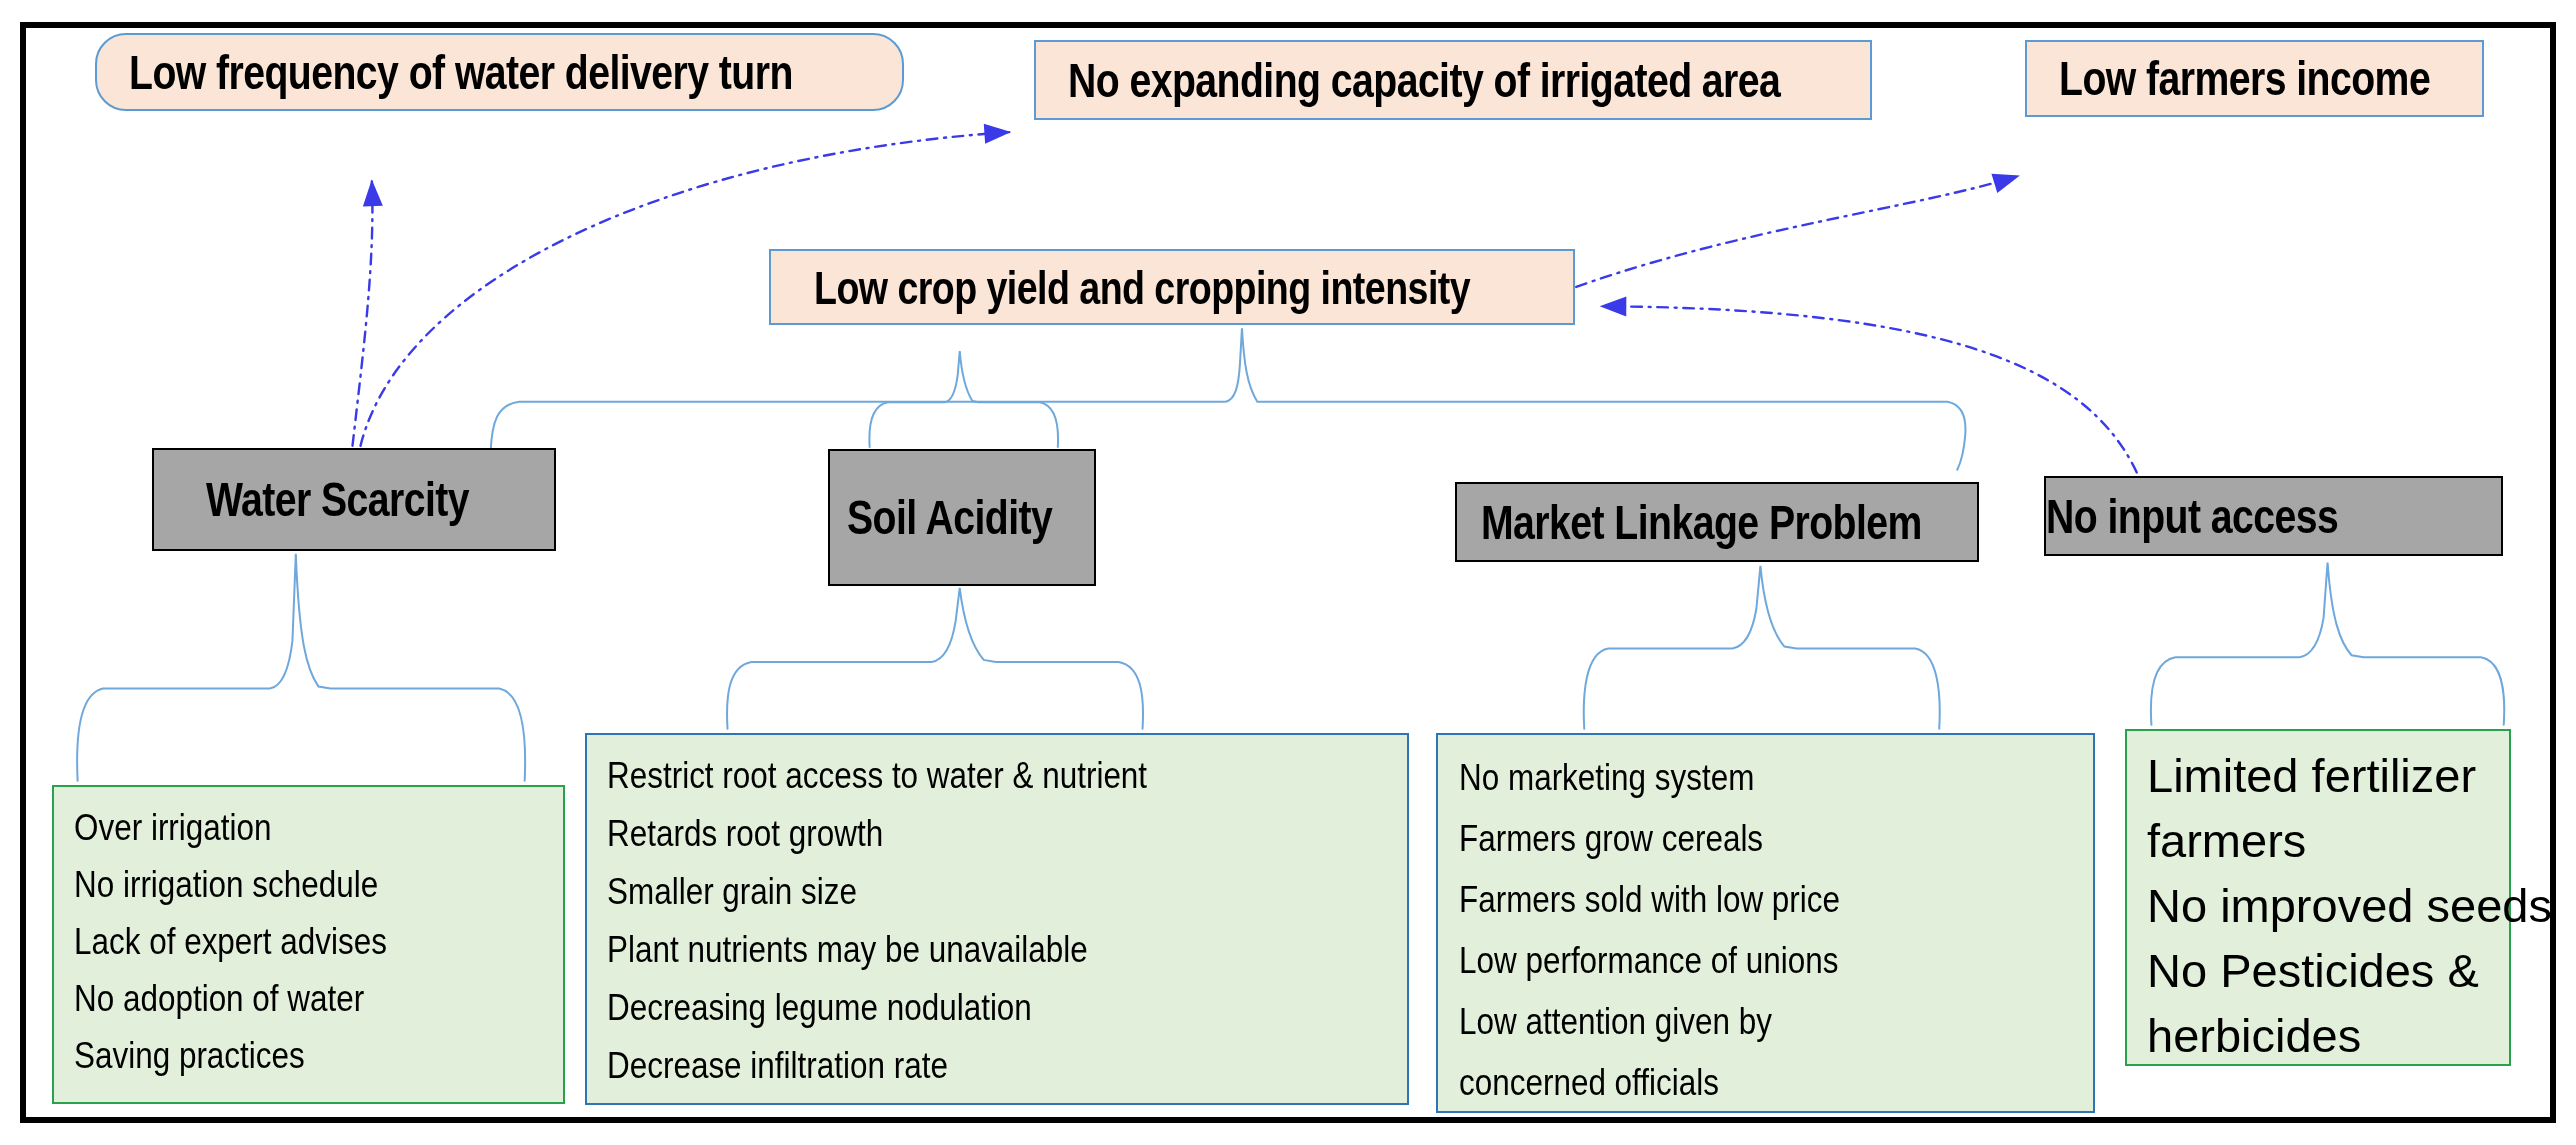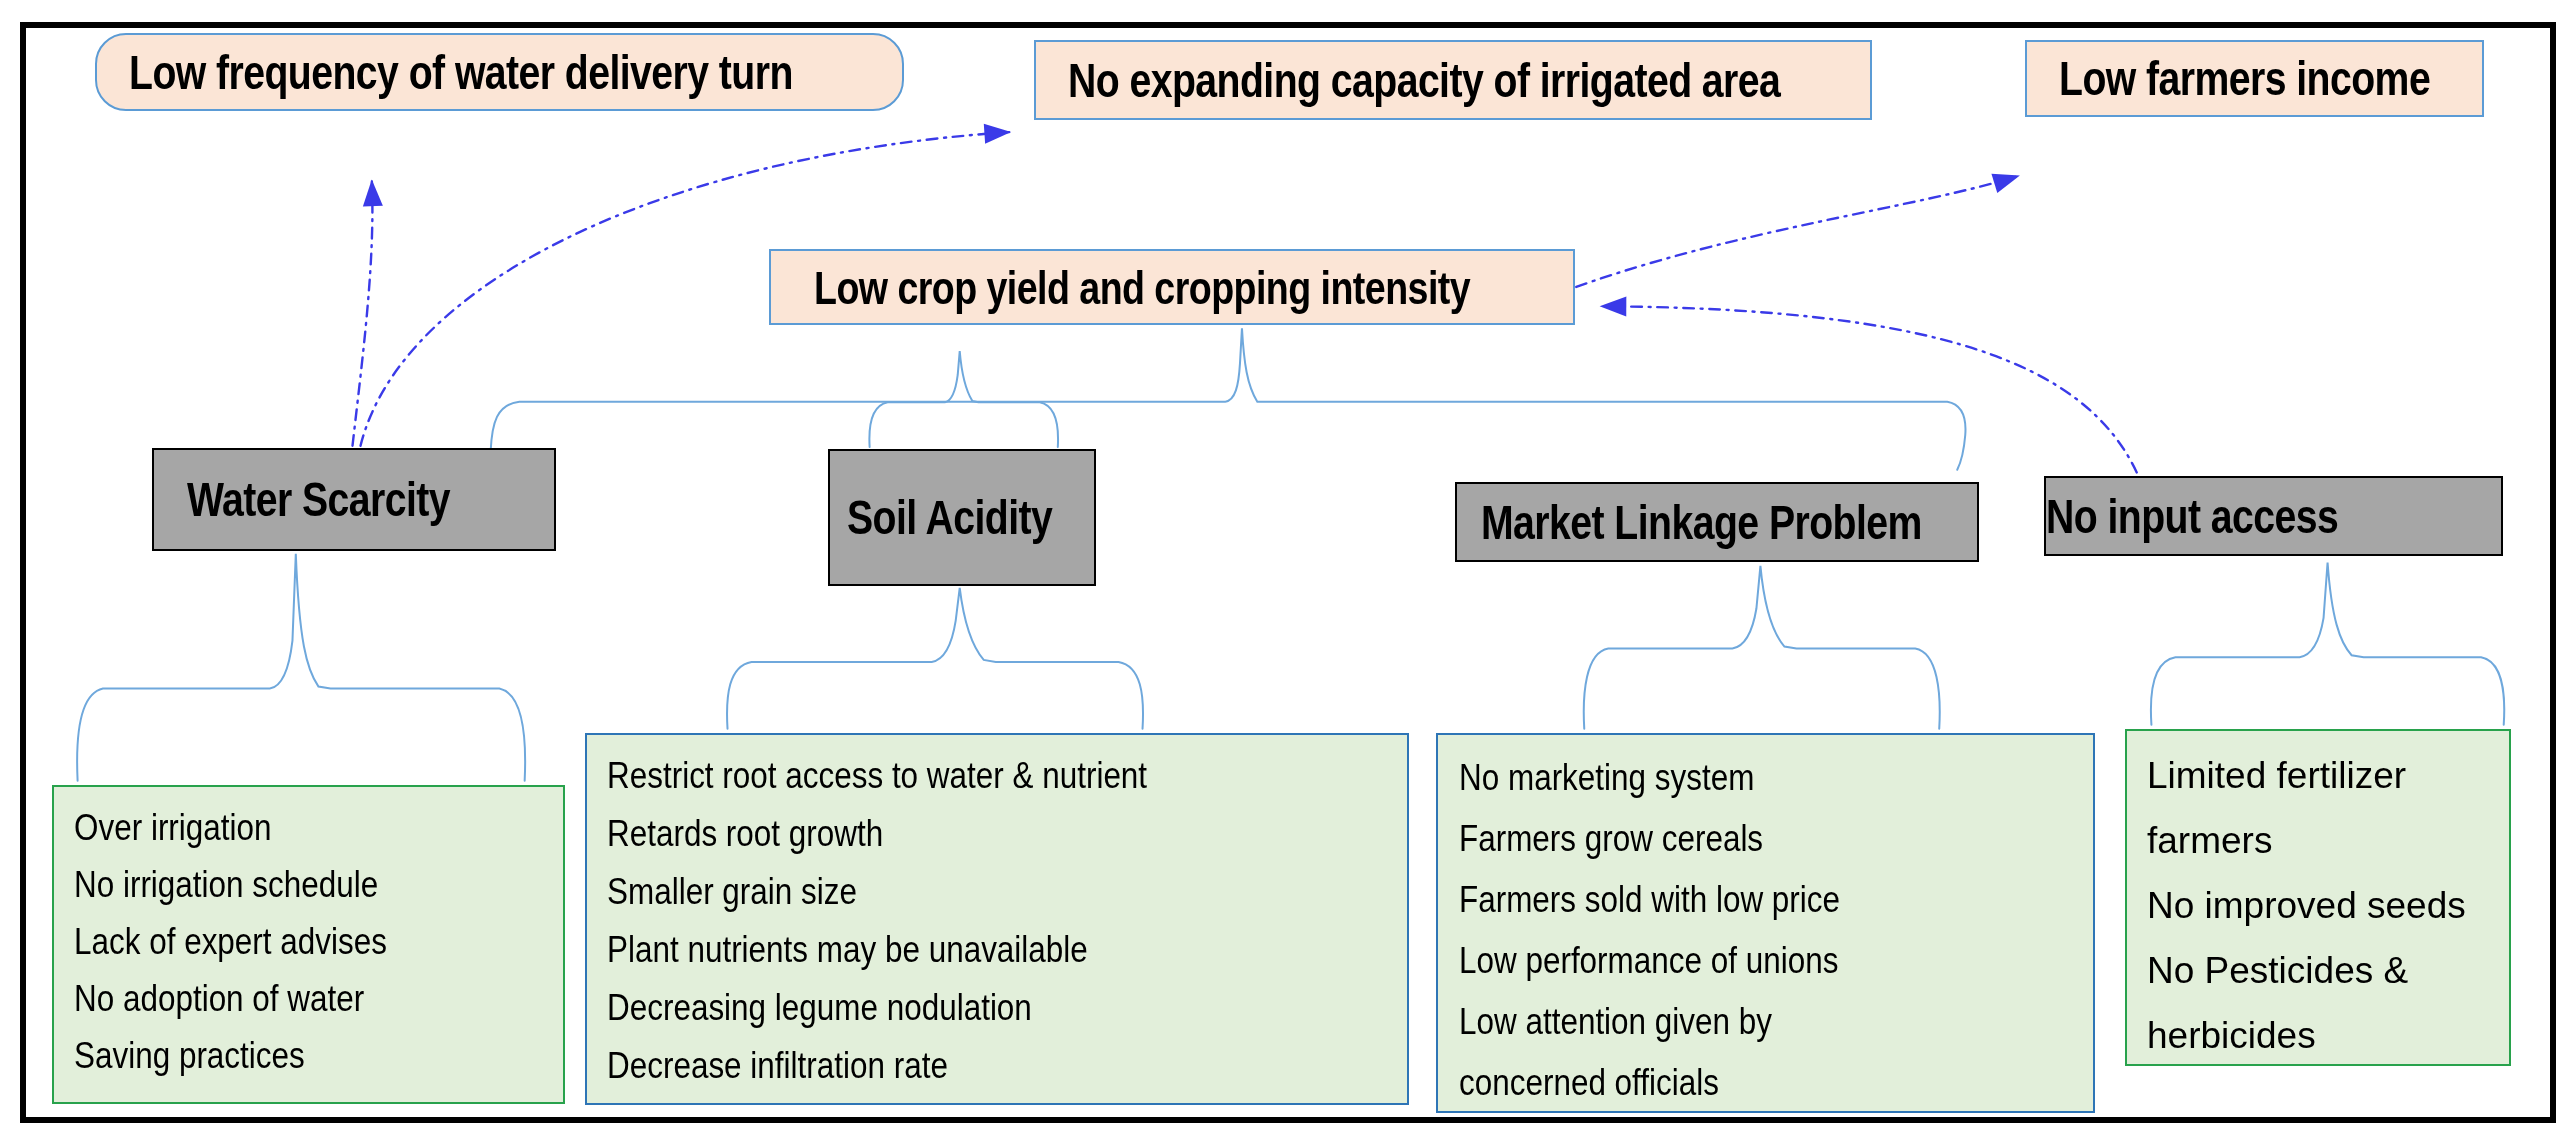--- a/index.html
+++ b/index.html
@@ -41,21 +41,21 @@
     display:inline-block;font-weight:bold;font-size:49px;line-height:1;
     transform:scaleX(.8);transform-origin:0 50%;white-space:nowrap;
     letter-spacing:-0.7px;
   }
   .hlabel.center-size{font-size:47px;}
   .list{padding:12px 17.4px 0 20px;}
   .list .gline{
     font-size:37px;line-height:57px;white-space:nowrap;
     transform:scaleX(.85);transform-origin:0 50%;
   }
-  .list.wide .gline{font-size:37px;line-height:65px;transform:none;}
+  .list.wide .gline{font-size:47px;line-height:65px;transform:none;}
   .list.g2 .gline{line-height:58px;}
   .list.g3 .gline{line-height:61px;}
 </style>
 </head>
 <body>
 
 <div class="canvas">
 
   <div class="frame"></div>
 
@@ -91,21 +91,21 @@
     <span class="hlabel">No expanding capacity of irrigated area</span>
   </div>
   <div class="box peach" style="left:2025px;top:40px;width:459px;height:77px;padding-left:32px;">
     <span class="hlabel">Low farmers income</span>
   </div>
 
   <div class="box peach" style="left:769px;top:249px;width:806px;height:76px;padding-left:43px;">
     <span class="hlabel center-size">Low crop yield and cropping intensity</span>
   </div>
 
-  <div class="box gray" style="left:152px;top:448px;width:404px;height:103px;padding-left:33px;">
+  <div class="box gray" style="left:152px;top:448px;width:404px;height:103px;padding-left:33px;justify-content:center;">
     <span class="hlabel">Water Scarcity</span>
   </div>
   <div class="box gray" style="left:828px;top:449px;width:268px;height:137px;padding-left:17.4px;">
     <span class="hlabel">Soil Acidity</span>
   </div>
   <div class="box gray" style="left:1455px;top:462px;width:524px;height:80px;padding-left:24px;margin-top:20px;">
     <span class="hlabel">Market Linkage Problem</span>
   </div>
   <div class="box gray" style="left:2044px;top:476px;width:459px;height:80px;">
     <span class="hlabel">No input access</span>

